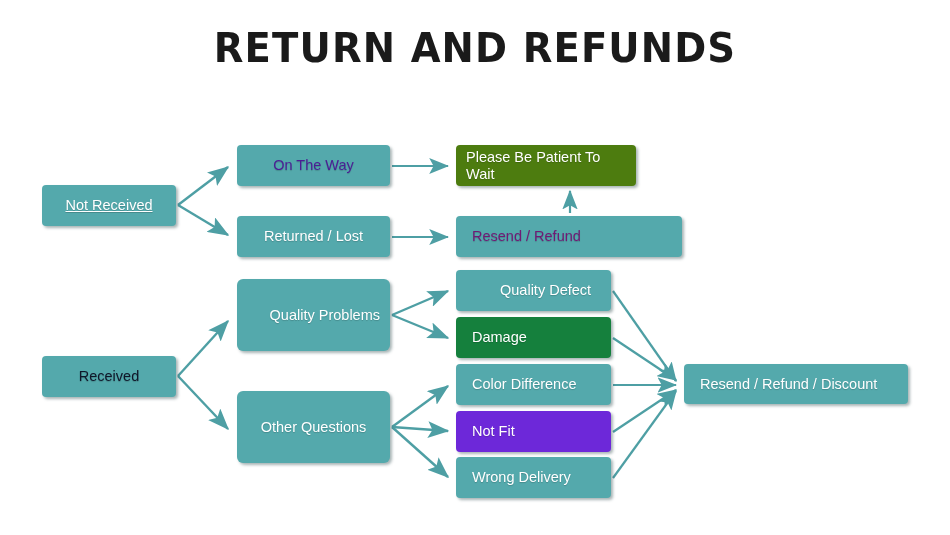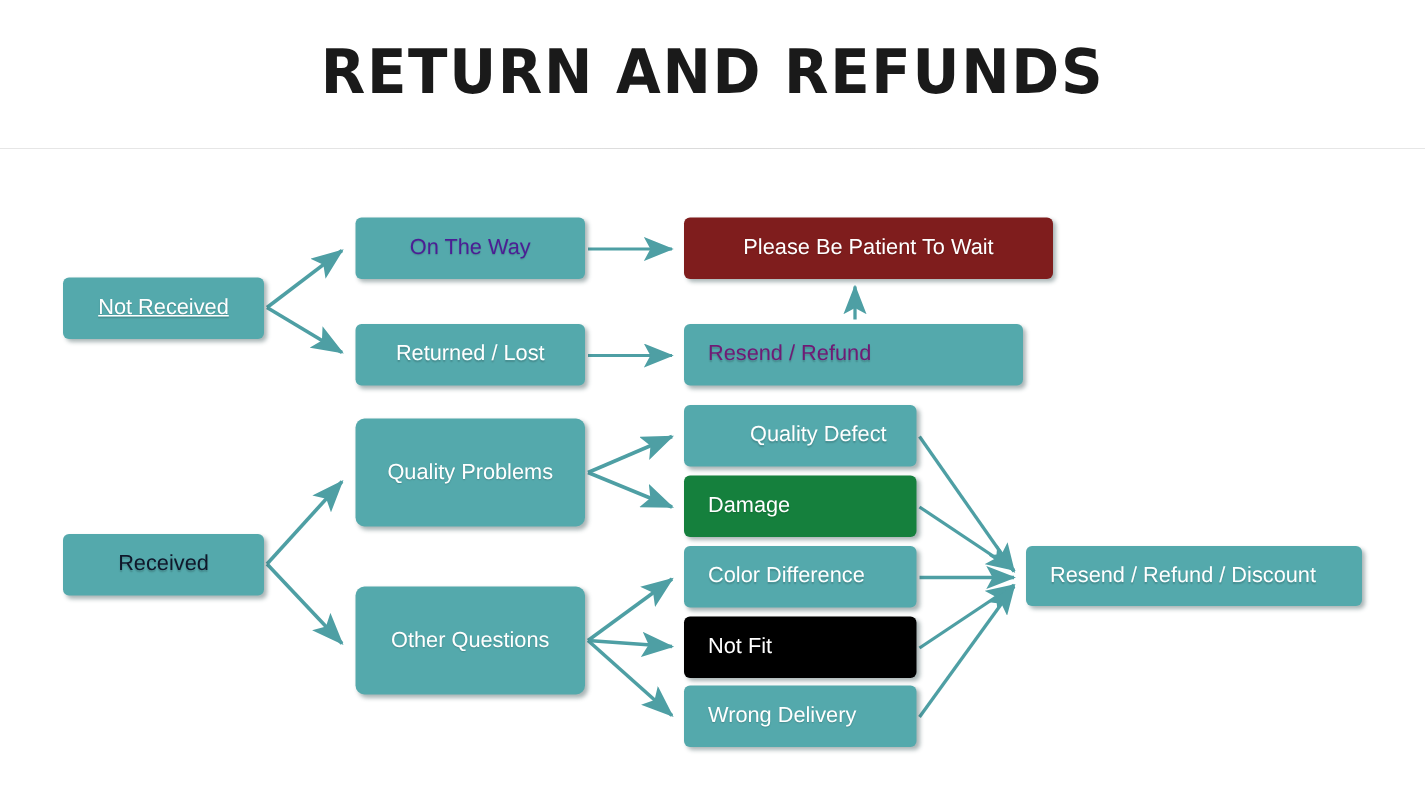--- a/index.html
+++ b/index.html
@@ -149,45 +149,45 @@
   <div id="node-layer">
       <div class="node center" style="left: 42px; top: 86px; width: 134px; height: 41px; background: rgb(84, 169, 172); color: rgb(255, 255, 255); text-decoration: underline;">
         <span>Not Received</span>
       </div>
       <div class="node center" style="left: 237px; top: 46px; width: 153px; height: 41px; background: rgb(84, 169, 172); color: #4c1d95;">
         <span>On The Way</span>
       </div>
       <div class="node center" style="left: 237px; top: 117px; width: 153px; height: 41px; background: rgb(84, 169, 172); color: rgb(255, 255, 255);">
         <span>Returned / Lost</span>
       </div>
-      <div class="node center" style="left: 456px; top: 46px; width: 246px; height: 41px; background: #7f1d1d; color: rgb(255, 255, 255);">
+      <div class="node center" style="left: 456px; top: 46px; width: 180px; height: 41px; background: #4d7c0f; color: rgb(255, 255, 255);">
         <span>Please Be Patient To Wait</span>
       </div>
       <div class="node left" style="left: 456px; top: 117px; width: 226px; height: 41px; background: rgb(84, 169, 172); color: #701a75;">
         <span>Resend / Refund</span>
       </div>
       <div class="node center" style="left: 42px; top: 257px; width: 134px; height: 41px; background: rgb(84, 169, 172); color: #0f172a;">
         <span>Received</span>
       </div>
-      <div class="node center tall" style="left: 237px; top: 180px; width: 153px; height: 72px; background: rgb(84, 169, 172); color: rgb(255, 255, 255);">
+      <div class="node center tall" style="left: 237px; top: 180px; width: 153px; height: 72px; background: rgb(84, 169, 172); color: rgb(255, 255, 255); justify-content: flex-end;">
         <span>Quality Problems</span>
       </div>
       <div class="node center tall" style="left: 237px; top: 292px; width: 153px; height: 72px; background: rgb(84, 169, 172); color: rgb(255, 255, 255);">
         <span>Other Questions</span>
       </div>
       <div class="node left" style="left: 456px; top: 171px; width: 155px; height: 41px; background: rgb(84, 169, 172); color: rgb(255, 255, 255); padding-left: 44px;">
         <span>Quality Defect</span>
       </div>
       <div class="node left" style="left: 456px; top: 218px; width: 155px; height: 41px; background: #15803d; color: rgb(255, 255, 255);">
         <span>Damage</span>
       </div>
       <div class="node left" style="left: 456px; top: 265px; width: 155px; height: 41px; background: rgb(84, 169, 172); color: rgb(255, 255, 255);">
         <span>Color Difference</span>
       </div>
-      <div class="node left" style="left: 456px; top: 312px; width: 155px; height: 41px; background: #000000; color: rgb(255, 255, 255);">
+      <div class="node left" style="left: 456px; top: 312px; width: 155px; height: 41px; background: #6d28d9; color: rgb(255, 255, 255);">
         <span>Not Fit</span>
       </div>
       <div class="node left" style="left: 456px; top: 358px; width: 155px; height: 41px; background: rgb(84, 169, 172); color: rgb(255, 255, 255);">
         <span>Wrong Delivery</span>
       </div>
       <div class="node left" style="left: 684px; top: 265px; width: 224px; height: 40px; background: rgb(84, 169, 172); color: rgb(255, 255, 255);">
         <span>Resend / Refund / Discount</span>
       </div>
     </div>
 </div>

